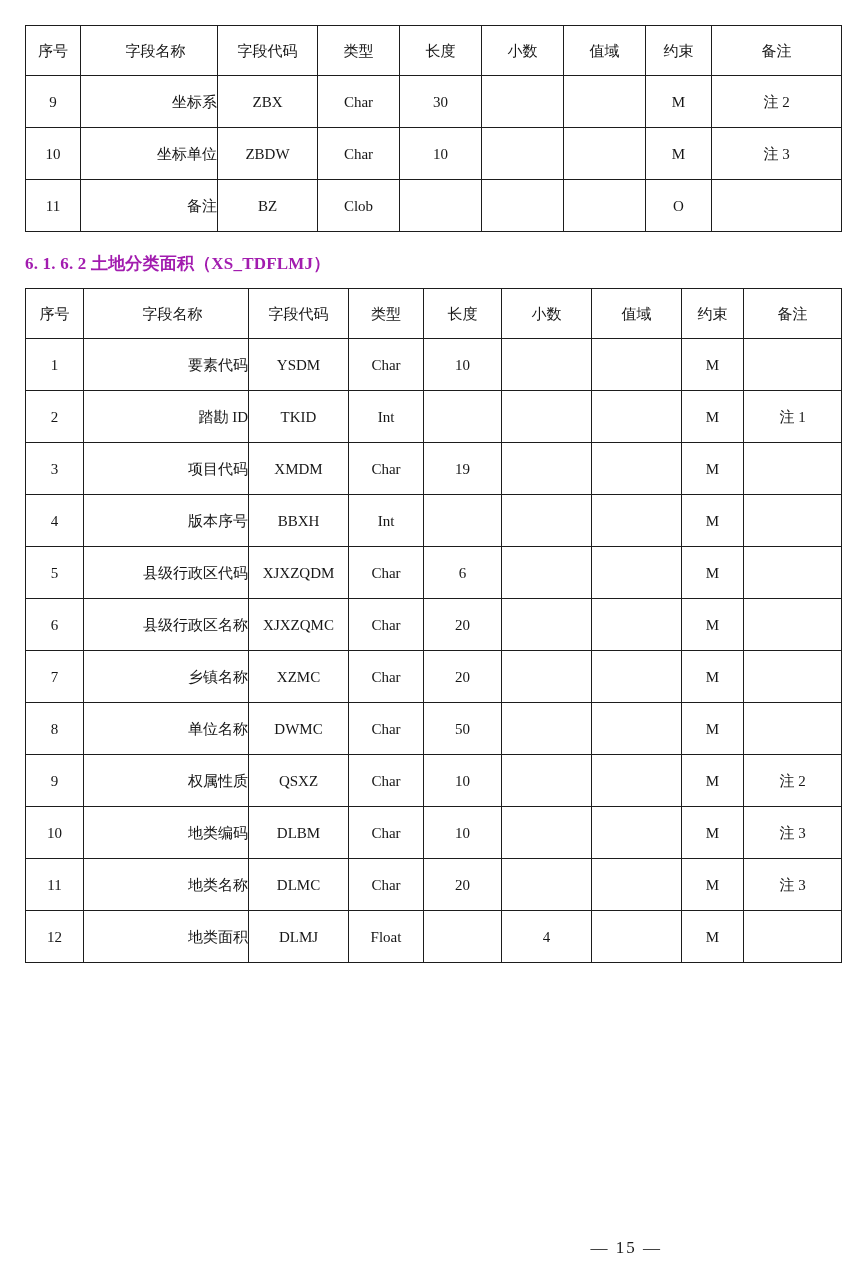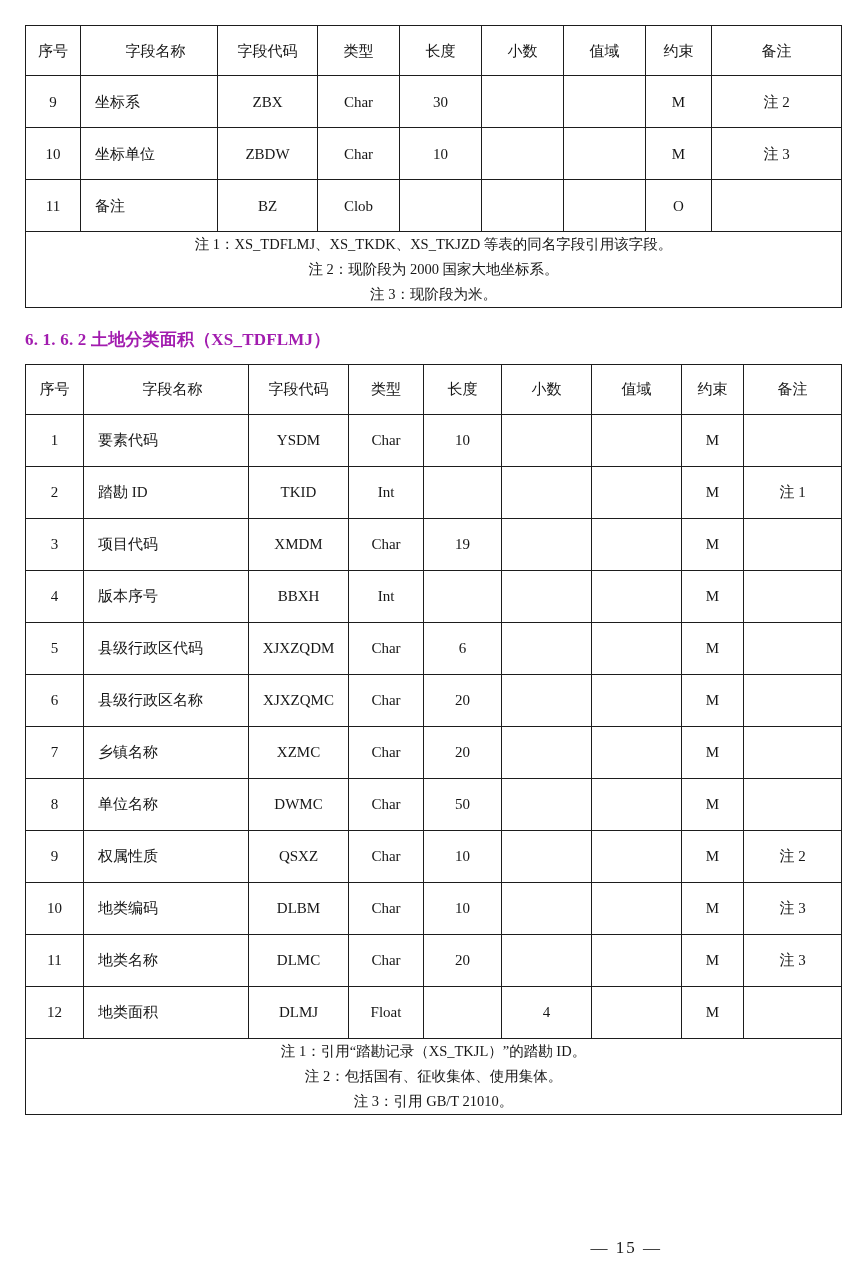--- a/index.html
+++ b/index.html
@@ -41,21 +41,21 @@
     color: #161616;
     vertical-align: middle;
     text-align: center;
     height: 52px;
     box-sizing: border-box;
   }
   table.spec thead td {
     height: 50px;
   }
   table.spec td.name-col {
-    text-align: left;
+    text-align: right;
     padding-left: 14px;
   }
   table.spec thead td.name-col {
     text-align: center;
     padding-left: 13px;
   }
   
   table.spec {
     border: 1.6px solid #111;
   }
@@ -157,27 +157,20 @@
         <td>11</td>
         <td class="name-col">备注</td>
         <td>BZ</td>
         <td>Clob</td>
         <td></td>
         <td></td>
         <td></td>
         <td>O</td>
         <td></td>
       </tr>
-      <tr>
-        <td class="notes-cell" colspan="9">
-          <div class="note-line">注 1：XS_TDFLMJ、XS_TKDK、XS_TKJZD 等表的同名字段引用该字段。</div>
-          <div class="note-line">注 2：现阶段为 2000 国家大地坐标系。</div>
-          <div class="note-line">注 3：现阶段为米。</div>
-        </td>
-      </tr>
     </tbody>
   </table>
 
   <div class="spacer-before-heading"></div>
 
   <h2 class="section-heading">6. 1. 6. 2 土地分类面积（XS_TDFLMJ）</h2>
 
   <div class="spacer-after-heading"></div>
 
   <table class="spec">
@@ -331,25 +324,18 @@
         <td>12</td>
         <td class="name-col">地类面积</td>
         <td>DLMJ</td>
         <td>Float</td>
         <td></td>
         <td>4</td>
         <td></td>
         <td>M</td>
         <td></td>
       </tr>
-      <tr>
-        <td class="notes-cell" colspan="9">
-          <div class="note-line">注 1：引用“踏勘记录（XS_TKJL）”的踏勘 ID。</div>
-          <div class="note-line">注 2：包括国有、征收集体、使用集体。</div>
-          <div class="note-line">注 3：引用 GB/T 21010。</div>
-        </td>
-      </tr>
     </tbody>
   </table>
 
   <div class="footer">— 15 —</div>
 
 </div>
 
 </body></html>

